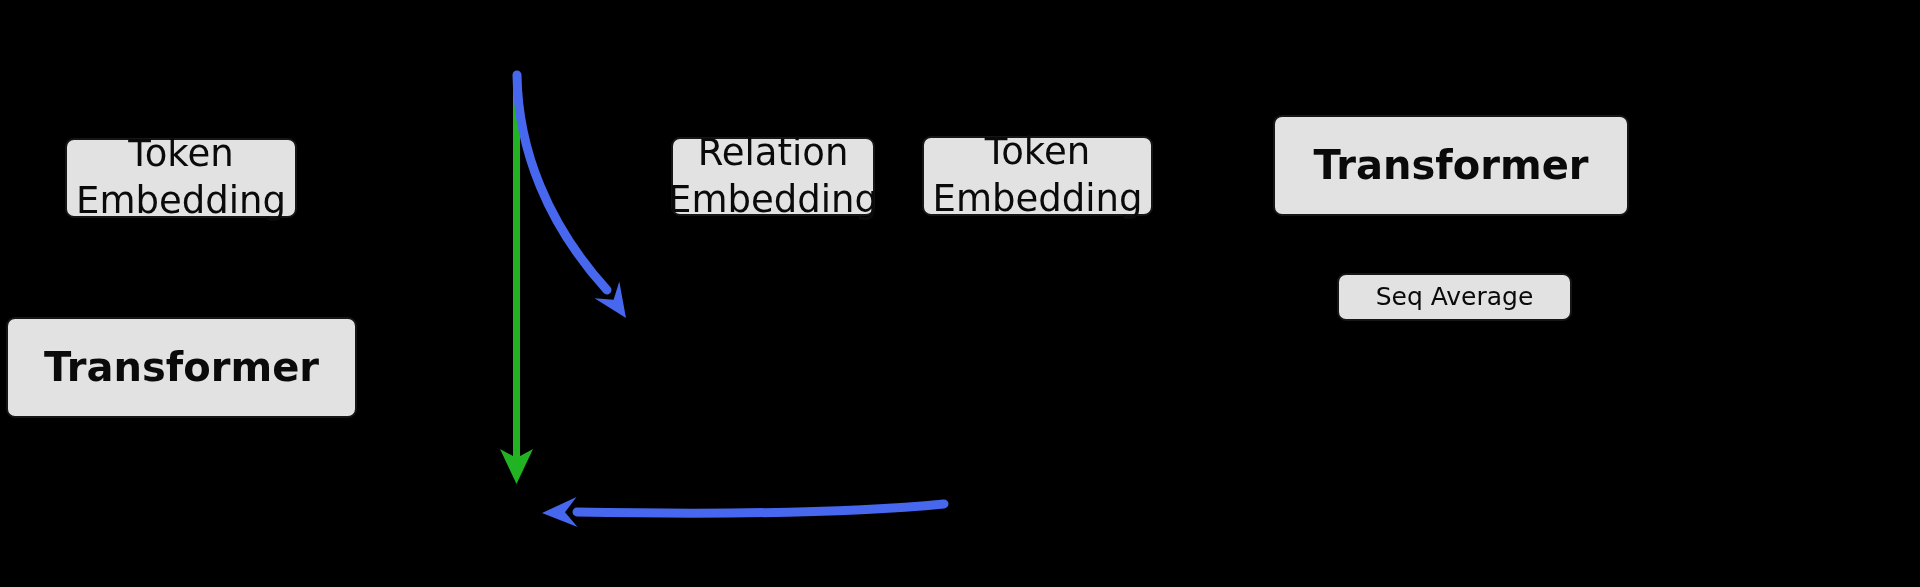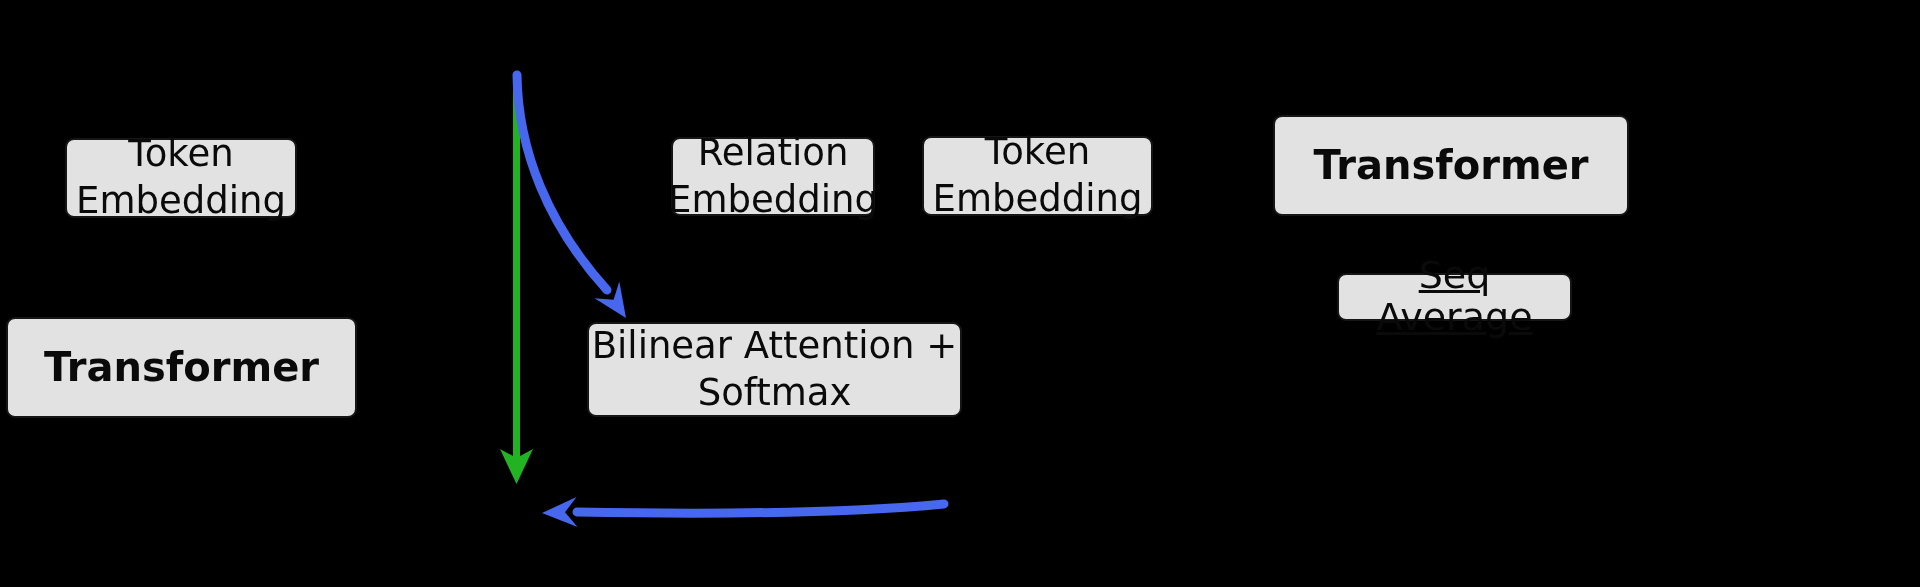--- a/index.html
+++ b/index.html
@@ -19,21 +19,21 @@
     color:#0a0a0a;
     display:flex;
     align-items:center;
     justify-content:center;
     text-align:center;
     white-space:pre-line;
     line-height:1.26;
   }
   .fs-embed{font-size:37px;}
   .fs-big{font-size:40px;font-weight:bold;}
-  .fs-small{font-size:38px;line-height:1.1;text-decoration:underline;}
+  .fs-small{font-size:25px;line-height:1.1;}
   svg.arrows{position:absolute;left:0;top:0;width:1920px;height:587px;}
   
   #n-token-embed-left {left:65px;  top:138px; width:232px; height:80px;}
   #n-transformer-left {left:6px;   top:317px; width:351px; height:101px;}
   #n-relation-embed   {left:671px; top:137px; width:204px; height:79px;}
   #n-token-embed-mid  {left:922px; top:136px; width:231px; height:80px;}
   #n-bilinear         {left:587px; top:322px; width:375px; height:95px;}
   #n-transformer-right{left:1273px;top:115px; width:356px; height:101px;}
   #n-seq-average      {left:1337px;top:273px; width:235px; height:48px;}
   #n-fc1              {left:1338px;top:377px; width:232px; height:47px;}
@@ -65,21 +65,19 @@
 Embedding</div>
 
   <div class="node fs-big" id="n-transformer-left">Transformer</div>
 
   <div class="node fs-embed" id="n-relation-embed">Relation
 Embedding</div>
 
   <div class="node fs-embed" id="n-token-embed-mid">Token
 Embedding</div>
 
-  <div class="node fs-embed" id="n-bilinear">Bilinear Attention +
-Softmax</div>
 
   <div class="node fs-big" id="n-transformer-right">Transformer</div>
 
   <div class="node fs-small" id="n-seq-average">Seq Average</div>
 
 
 </div>
 
 </body></html>

